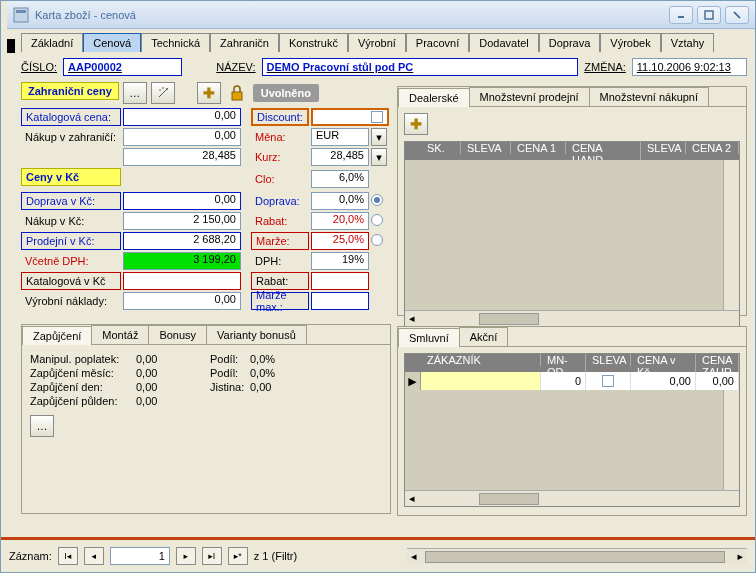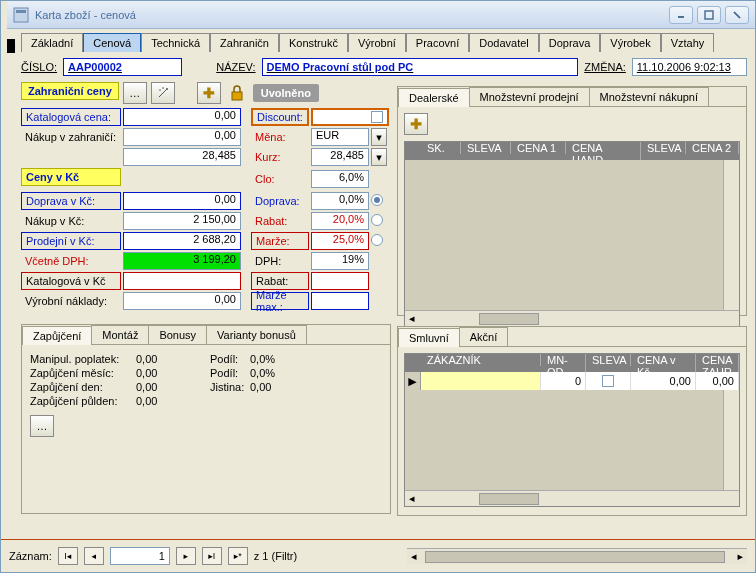--- a/index.html
+++ b/index.html
@@ -43,21 +43,21 @@
 .tabset2 .tab2.active { background: #f8f6ec; position: relative; top: 1px; }
 .gridhead { background: #808080; color: #fff; display: flex; height: 18px; align-items: flex-start; }
 .gridhead div { padding: 0 6px; border-right: 1px solid #aaa; flex: 0 0 auto; }
 .gridbody { background: #d0cdbb; height: 150px; position: relative; }
 .scroll-h { height: 16px; background: #e8e5d5; border-top: 1px solid #aaa; display: flex; align-items: center; }
 .scroll-h .thumb { width: 60px; height: 12px; background: #c8c5b5; border: 1px solid #999; margin-left: 60px; }
 .small-form { display: grid; grid-template-columns: 104px 66px 4px 38px 52px; gap: 2px; align-items: center; padding: 8px; }
 .radio { width: 12px; height: 12px; border: 1px solid #7f9db9; border-radius: 50%; background: #fff; display: inline-block; }
 .radio.sel::after { content: ''; display: block; width: 6px; height: 6px; background: #5a7fb0; border-radius: 50%; margin: 2px; }
 .checkbox { width: 12px; height: 12px; border: 1px solid #7f9db9; background: #fff; display: inline-block; }
-.footer { height: 26px; border-top: 1px solid #c2410c; display: flex; align-items: center; padding: 16px 8px; gap: 6px; background: #ece9d8; }
+.footer { height: 26px; border-top: 3px solid #c2410c; display: flex; align-items: center; padding: 16px 8px; gap: 6px; background: #ece9d8; }
 .navbtn { width: 20px; height: 18px; border: 1px solid #8a8a8a; background: #f4f2e6; display: flex; align-items: center; justify-content: center; cursor: pointer; font-size: 9px; }
 .gridrow { display: flex; background: #fff; height: 18px; align-items: center; }
 .gridrow .rh { width: 16px; background: #d0cdbb; border-right: 1px solid #999; height: 100%; display: flex; align-items: center; justify-content: center; }
 .gridrow .cell { padding: 0 4px; border-right: 1px solid #ddd; height: 100%; display: flex; align-items: center; }
 .scroll-v { position: absolute; right: 0; top: 0; width: 16px; bottom: 0; background: #e8e5d5; border-left: 1px solid #aaa; }
 </style>
 </head>
 <body>
 
 <div class="window">

